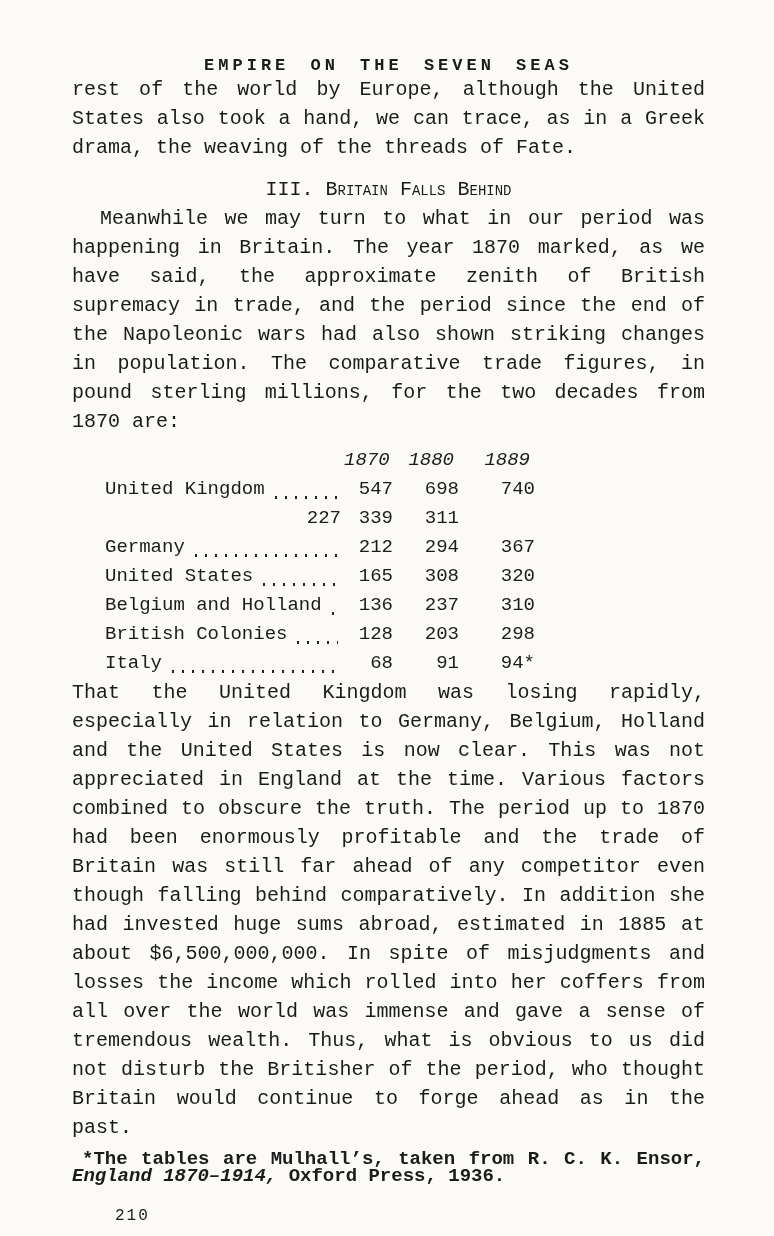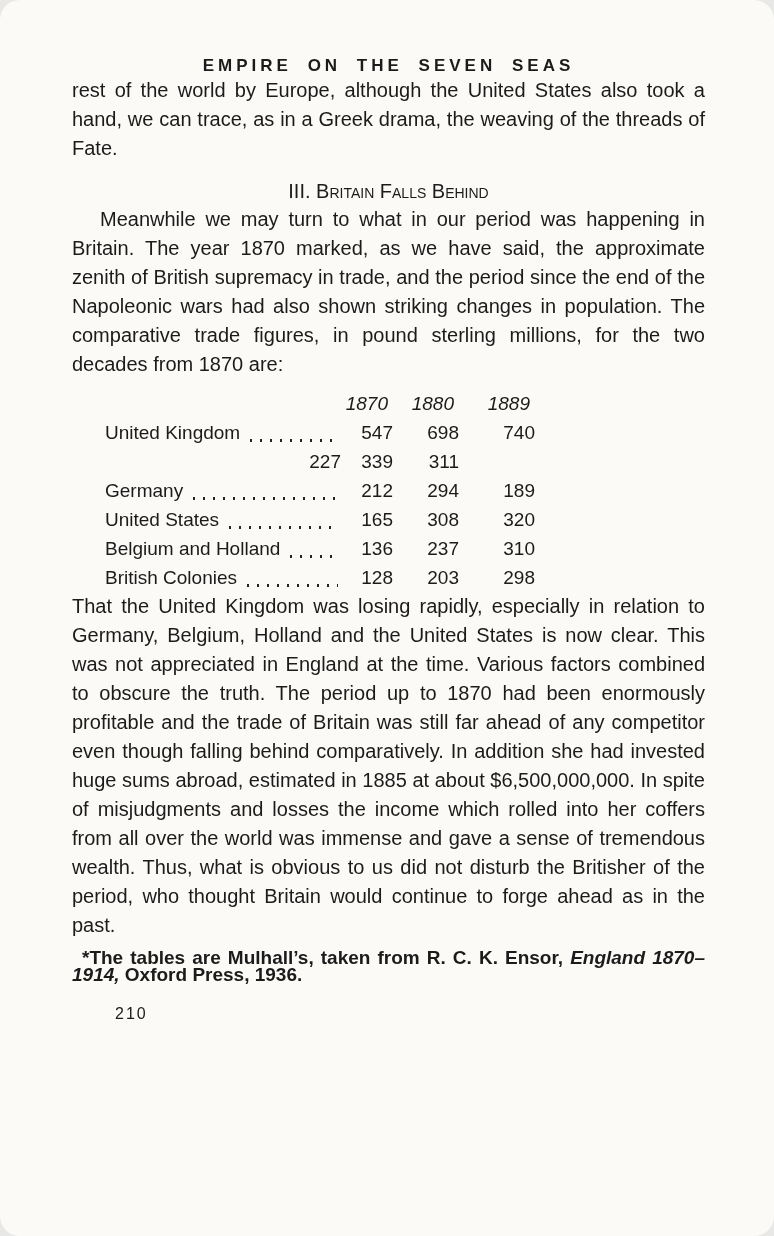--- a/index.html
+++ b/index.html
@@ -3,25 +3,24 @@
 <meta charset="utf-8">
 <style>
   html, body { margin: 0; padding: 0; background: #e8e8e6; }
   .page {
     position: relative;
     width: 774px;
     height: 1236px;
     margin: 0 auto;
     background: #fbfaf7;
     color: #1b1b1b;
-    font-family: Liberation Sans, sans-serif;
+    font-family: Liberation Mono, monospace;
     overflow: hidden;
     box-sizing: border-box;
     padding: 56px 69px 0 72px;
-    border-radius: 20px;
   }
   .running-head {
     text-align: center;
     font-size: 17px;
     font-weight: bold;
     letter-spacing: 4px;
     word-spacing: 7px;
     margin: 0 0 0 0;
   }
   p.body-text {
@@ -122,21 +121,21 @@
       <span class="num">311</span>
     </div>
 
     <div class="trade-row">
       <span class="label-cell">
         <span class="country">Germany</span>
         <span class="leader"></span>
       </span>
       <span class="num">212</span>
       <span class="num">294</span>
-      <span class="num">189</span>
+      <span class="num">367</span>
     </div>
 
     <div class="trade-row">
       <span class="label-cell">
         <span class="country">United States</span>
         <span class="leader"></span>
       </span>
       <span class="num">165</span>
       <span class="num">308</span>
       <span class="num">320</span>
@@ -155,20 +154,29 @@
     <div class="trade-row">
       <span class="label-cell">
         <span class="country">British Colonies</span>
         <span class="leader"></span>
       </span>
       <span class="num">128</span>
       <span class="num">203</span>
       <span class="num">298</span>
     </div>
 
+    <div class="trade-row">
+      <span class="label-cell">
+        <span class="country">Italy</span>
+        <span class="leader"></span>
+      </span>
+      <span class="num">68</span>
+      <span class="num">91</span>
+      <span class="num">94*</span>
+    </div>
 
   </div>
 
   <p class="body-text no-indent p3">That the United Kingdom was losing rapidly, especially in relation to Germany, Belgium, Holland and the United States is now clear. This was not appreciated in England at the time. Various factors combined to obscure the truth. The period up to 1870 had been enormously profitable and the trade of Britain was still far ahead of any competitor even though falling behind comparatively. In addition she had invested huge sums abroad, estimated in 1885 at about $6,500,000,000. In spite of misjudgments and losses the income which rolled into her coffers from all over the world was immense and gave a sense of tremendous wealth. Thus, what is obvious to us did not disturb the Britisher of the period, who thought Britain would continue to forge ahead as in the past.</p>
 
 
   <p class="footnote"><span>*</span><span>The tables are Mulhall’s, taken from R. C. K. Ensor, </span><span class="italic">England 1870–1914,</span><span> Oxford Press, 1936.</span></p>
 
   <div class="page-number">210</div>
 

